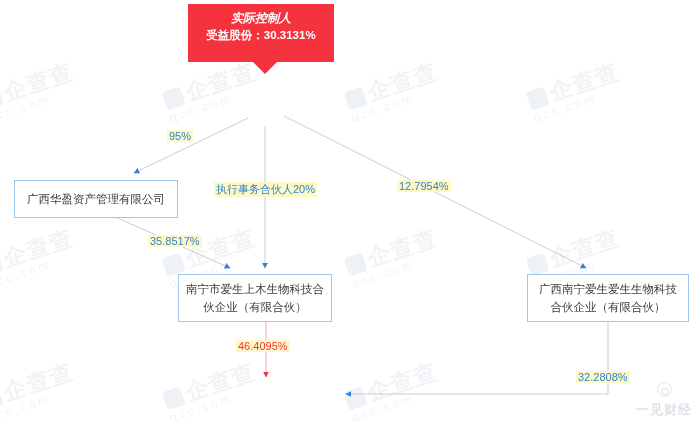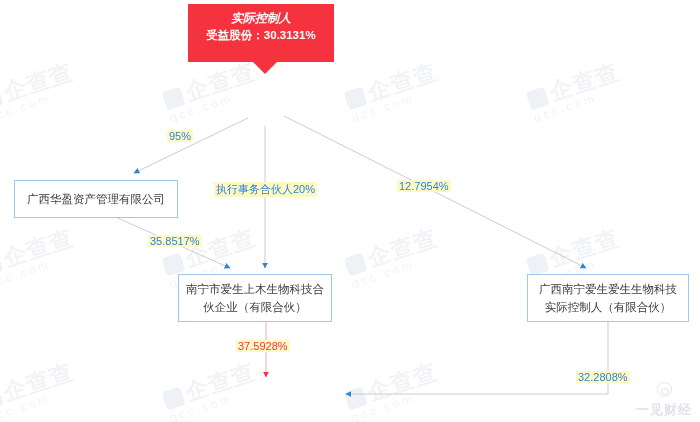--- a/index.html
+++ b/index.html
@@ -269,31 +269,31 @@
     <div class="node obox two-line" id="node-aisheng-sm">
       <div>
         <div>南宁市爱生上木生物科技合</div>
         <div>伙企业（有限合伙）</div>
       </div>
     </div>
 
     <div class="node obox two-line" id="node-aisheng-nn">
       <div>
         <div>广西南宁爱生爱生生物科技</div>
-        <div>实际控制人（有限合伙）</div>
+        <div>合伙企业（有限合伙）</div>
       </div>
     </div>
 
   </div>
 
   <div class="elabel" id="lbl-95">95%</div>
   <div class="elabel" id="lbl-zhixing">执行事务合伙人20%</div>
   <div class="elabel" id="lbl-1279">12.7954%</div>
   <div class="elabel" id="lbl-3833">35.8517%</div>
-  <div class="elabel red" id="lbl-4640">37.5928%</div>
+  <div class="elabel red" id="lbl-4640">46.4095%</div>
   <div class="elabel" id="lbl-3228">32.2808%</div>
 
   <div id="source-logo">
     <span class="weibo"></span>
     <span>一见财经</span>
   </div>
 
 </div>
 
 </body></html>

